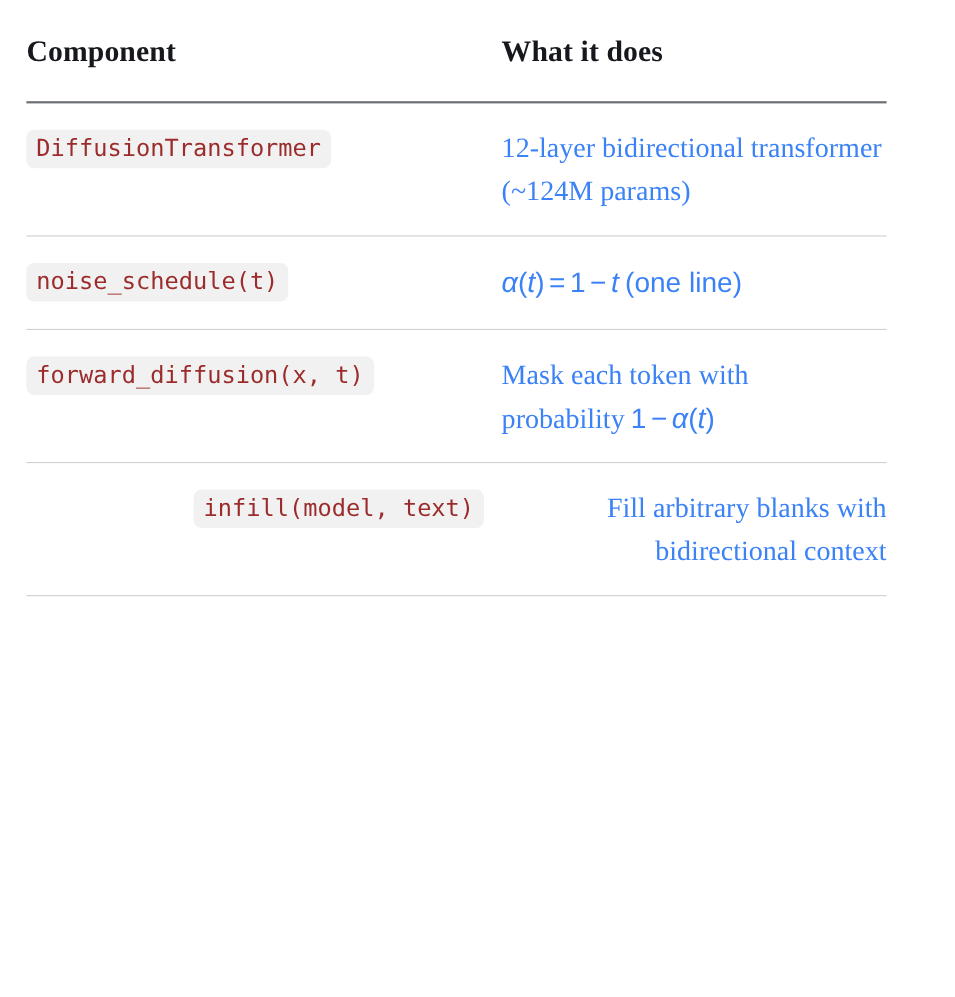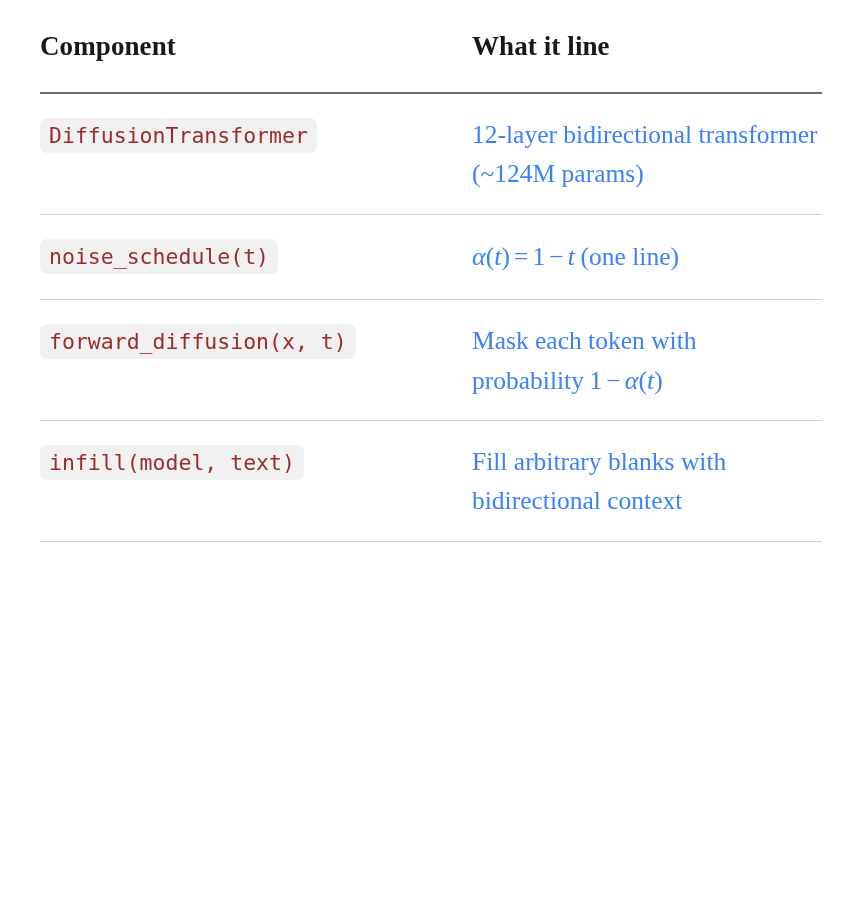--- a/index.html
+++ b/index.html
@@ -10,21 +10,21 @@
   body {
     width: 868px;
     height: 906px;
     font-family: "Liberation Serif", "DejaVu Serif", serif;
     color: #16181d;
     -webkit-font-smoothing: antialiased;
   }
 
   .table-wrap {
     position: absolute;
-    left: 40px;
+    left: 24px;
     top: 0;
     width: 782px;
   }
 
   table.spec-table {
     width: 782px;
     border-collapse: collapse;
     table-layout: fixed;
   }
 
@@ -51,20 +51,21 @@
     padding: 20px 0 20px 0;
     font-size: 25.5px;
     line-height: 1.52;
   }
   tbody td.td-desc {
     padding-left: 16px;
     padding-top: 22px;
   }
   tbody tr:last-child td {
     border-bottom: 1px solid #cfd0d2;
+    text-align: right;
   }
 
   code.inline-code {
     font-family: "DejaVu Sans Mono", "Liberation Mono", monospace;
     font-size: 21.5px;
     color: #9c2c2c;
     background: #f1f1f1;
     border-radius: 7px;
     padding: 5px 9px;
     line-height: 2.05;
@@ -74,21 +75,21 @@
     word-break: break-word;
   }
 
   .desc-text {
     display: block;
     color: #3b82f6;
   }
 
   
   .math {
-    font-family: Liberation Serif, serif;
+    font-family: Liberation Sans, sans-serif;
     white-space: nowrap;
   }
   .math .mi {
     font-style: italic;
     font-size: 1.02em;
   }
   .math .mo {
     font-style: normal;
     padding: 0 0.16em;
   }
@@ -111,21 +112,21 @@
 
 <div class="table-wrap">
   <table class="spec-table">
     <colgroup>
       <col class="col-component">
       <col class="col-desc">
     </colgroup>
     <thead>
       <tr>
         <th class="th-component">Component</th>
-        <th class="th-desc">What it line</th>
+        <th class="th-desc">What it does</th>
       </tr>
     </thead>
     <tbody>
 
       <tr>
         <td class="td-component">
           <code class="inline-code">DiffusionTransformer</code>
         </td>
         <td class="td-desc">
           <span class="desc-text">12-layer bidirectional transformer (~124M params)</span>

